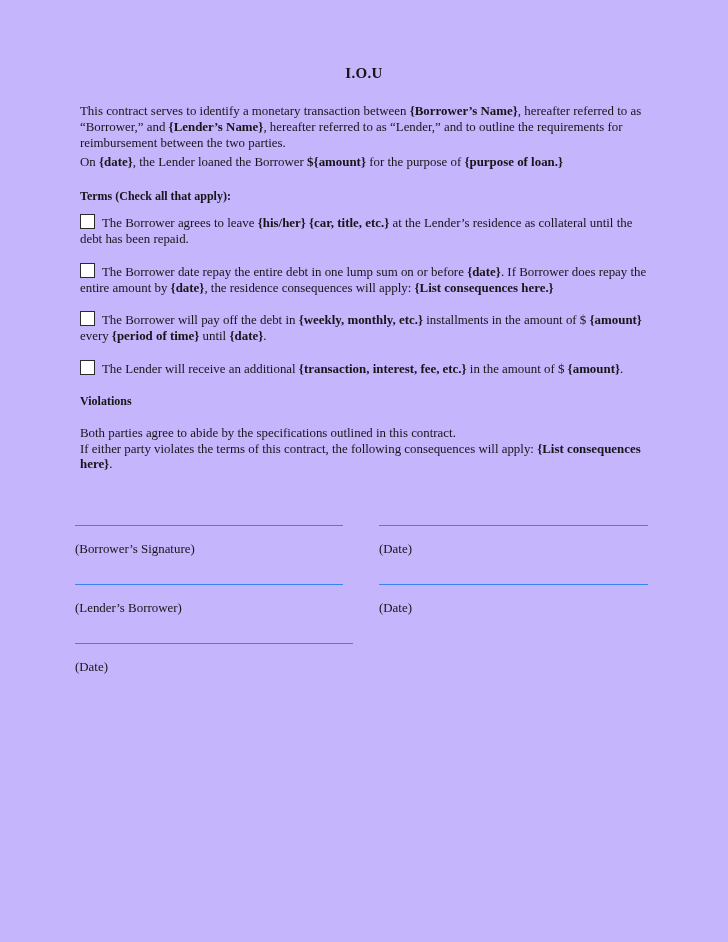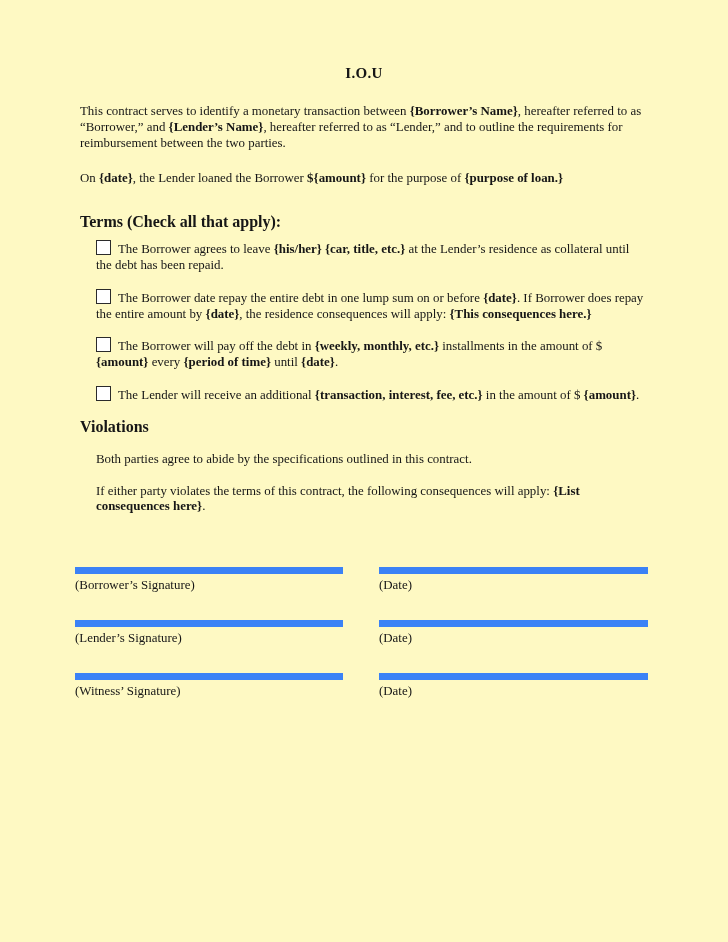--- a/index.html
+++ b/index.html
@@ -4,88 +4,88 @@
 <style>
   html, body {
     margin: 0;
     padding: 0;
     background: #ffffff;
   }
   .page {
     position: relative;
     width: 728px;
     height: 942px;
-    background: #fef9c3;
+    background: #c4b5fd;
     box-sizing: border-box;
     padding: 64px 80px 0 80px;
     font-family: "Liberation Serif", "DejaVu Serif", serif;
     color: #161616;
     font-size: 12.9px;
     line-height: 15.8px;
     overflow: hidden;
   }
   .doc-title {
     margin: 0 0 22px 0;
     text-align: center;
     font-size: 15px;
     line-height: 18px;
     font-weight: 700;
     letter-spacing: 0.3px;
   }
   .para { margin: 0; }
-  .intro { margin-bottom: 20px; }
-  .loan { margin-bottom: 27px; }
+  .intro { margin-bottom: 4px; }
+  .loan { margin-bottom: 17px; }
   .section-heading {
     margin: 0 0 10px 0;
-    font-size: 16px;
+    font-size: 12px;
     line-height: 16px;
     font-weight: 700;
   }
-  .term-item { margin: 0 0 15px 16px; }
+  .term-item { margin: 0 0 15px 0; }
   .checkbox {
     display: inline-block;
     width: 13px;
     height: 13px;
     border: 1px solid #2b2b2b;
     background: #ffffff;
     margin-right: 7px;
     vertical-align: -2px;
   }
   .violations-heading { margin: 6px 0 17px 0; }
-  .tight { margin: 16px; }
+  .tight { margin: 0; }
   .bold { font-weight: 700; }
   .signatures { margin: 52px 0 0 -5px; }
   .sig-row {
     display: flex;
     gap: 36px;
     margin-bottom: 26px;
   }
   .sig-col {
-    border-top: 7px solid #3b82f6;
-    padding-top: 4px;
+    border-top: 1px solid #3b82f6;
+    padding-top: 16px;
   }
   .sig-left  { width: 277px; }
   .sig-right { width: 278px; }
 </style>
 </head>
 <body>
 
 <div class="page">
 
   <h1 class="doc-title">I.O.U</h1>
 
   <p class="para intro"><span>This contract serves to identify a monetary transaction between </span><span class="bold">{Borrower’s Name}</span><span>, hereafter referred to as “Borrower,” and </span><span class="bold">{Lender’s Name}</span><span>, hereafter referred to as “Lender,” and to outline the requirements for reimbursement between the two parties.</span></p>
 
   <p class="para loan"><span>On </span><span class="bold">{date}</span><span>, the Lender loaned the Borrower </span><span class="bold">${amount}</span><span> for the purpose of </span><span class="bold">{purpose of loan.}</span></p>
 
   <h2 class="section-heading">Terms (Check all that apply):</h2>
 
   <p class="para term-item"><span class="checkbox"></span><span><span>The Borrower agrees to leave </span><span class="bold">{his/her} {car, title, etc.}</span><span> at the Lender’s residence as collateral until the debt has been repaid.</span></span></p>
 
-  <p class="para term-item"><span class="checkbox"></span><span><span>The Borrower date repay the entire debt in one lump sum on or before </span><span class="bold">{date}</span><span>. If Borrower does repay the entire amount by </span><span class="bold">{date}</span><span>, the residence consequences will apply: </span><span class="bold">{This consequences here.}</span></span></p>
+  <p class="para term-item"><span class="checkbox"></span><span><span>The Borrower date repay the entire debt in one lump sum on or before </span><span class="bold">{date}</span><span>. If Borrower does repay the entire amount by </span><span class="bold">{date}</span><span>, the residence consequences will apply: </span><span class="bold">{List consequences here.}</span></span></p>
 
   <p class="para term-item"><span class="checkbox"></span><span><span>The Borrower will pay off the debt in </span><span class="bold">{weekly, monthly, etc.}</span><span> installments in the amount of $ </span><span class="bold">{amount}</span><span> every </span><span class="bold">{period of time}</span><span> until </span><span class="bold">{date}</span><span>.</span></span></p>
 
   <p class="para term-item"><span class="checkbox"></span><span><span>The Lender will receive an additional </span><span class="bold">{transaction, interest, fee, etc.}</span><span> in the amount of $ </span><span class="bold">{amount}</span><span>.</span></span></p>
 
   <h2 class="section-heading violations-heading">Violations</h2>
   <p class="para tight">Both parties agree to abide by the specifications outlined in this contract.</p>
   <p class="para tight"><span>If either party violates the terms of this contract, the following consequences will apply: </span><span class="bold">{List consequences here}</span><span>.</span></p>
 
   <div class="signatures">
@@ -94,31 +94,28 @@
       <div class="sig-col sig-left">
         <span>(Borrower’s Signature)</span>
       </div>
       <div class="sig-col sig-right">
         <span>(Date)</span>
       </div>
     </div>
 
     <div class="sig-row">
       <div class="sig-col sig-left">
-        <span>(Lender’s Signature)</span>
+        <span>(Lender’s Borrower)</span>
       </div>
       <div class="sig-col sig-right">
         <span>(Date)</span>
       </div>
     </div>
 
     <div class="sig-row">
-      <div class="sig-col sig-left">
-        <span>(Witness’ Signature)</span>
-      </div>
       <div class="sig-col sig-right">
         <span>(Date)</span>
       </div>
     </div>
 
   </div>
 
 </div>
 
 </body></html>

